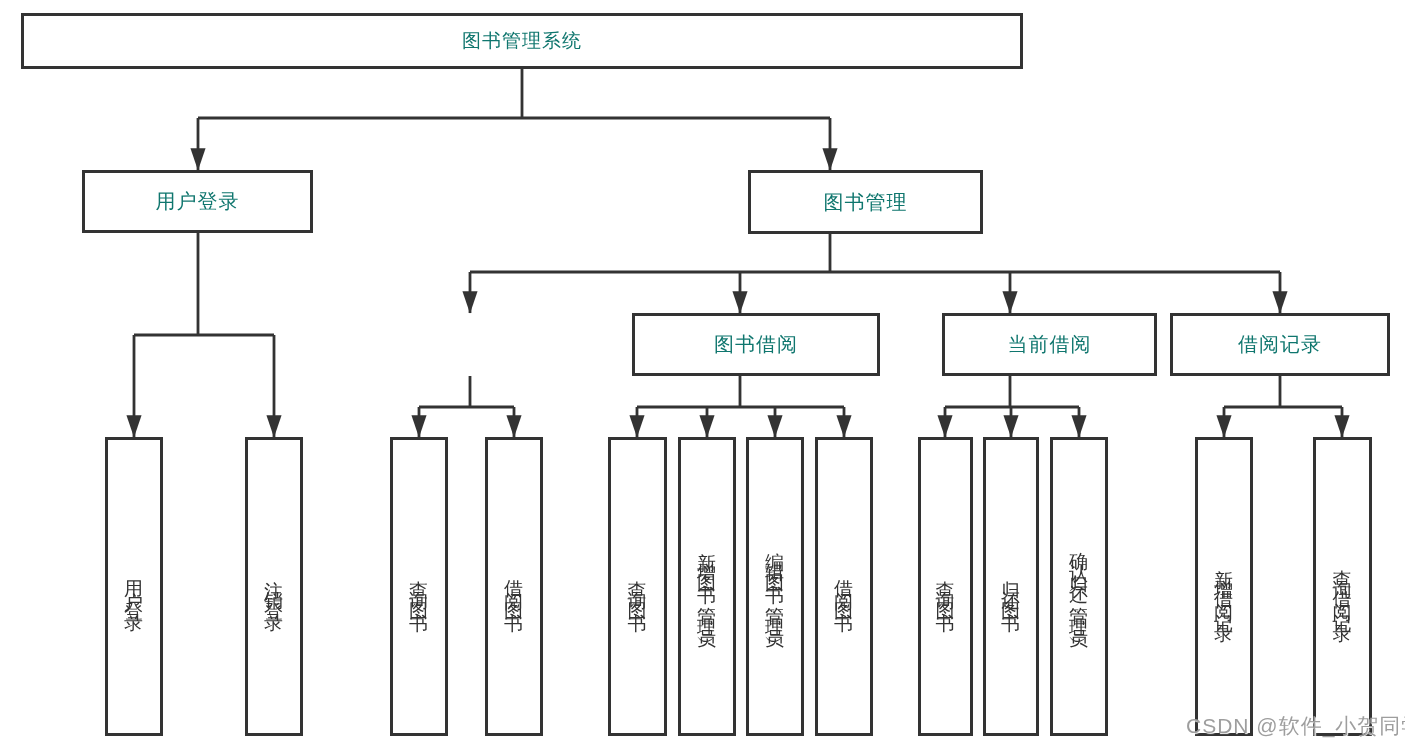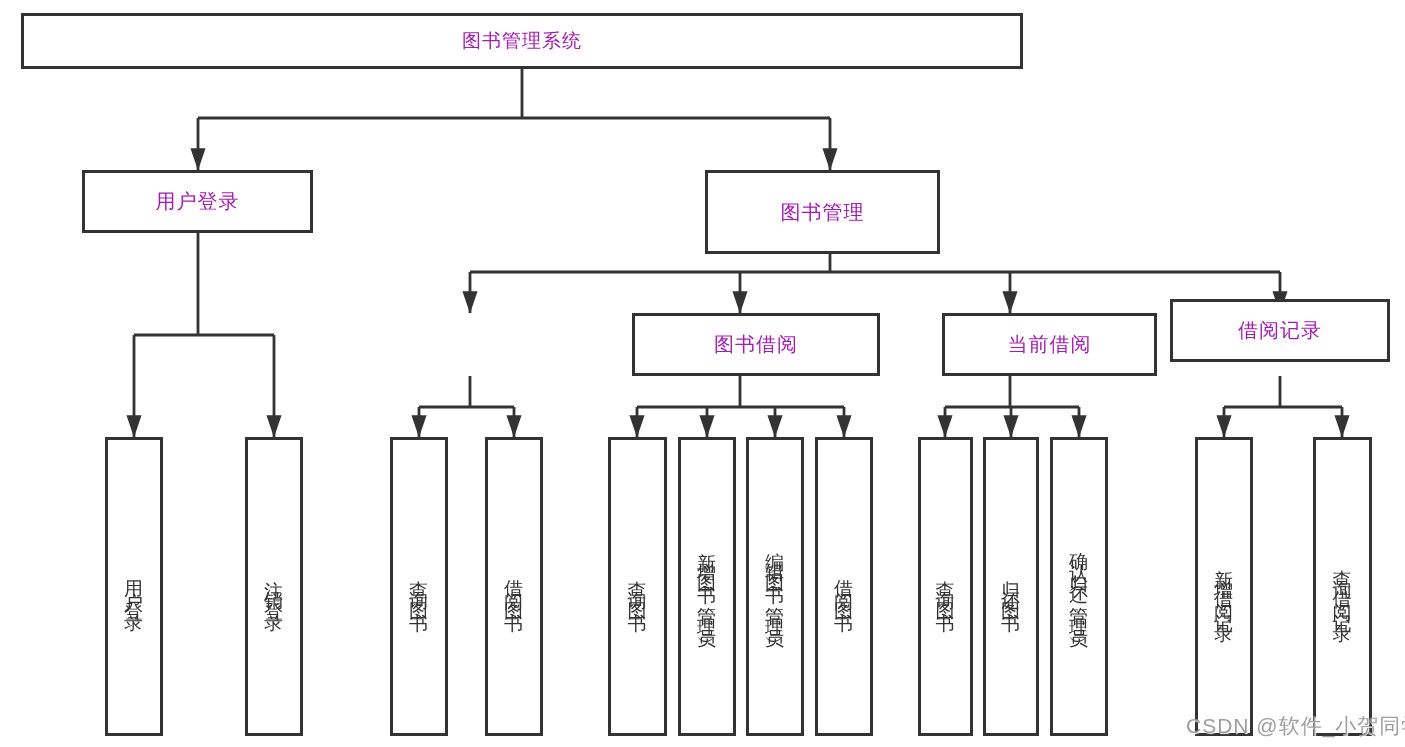--- a/index.html
+++ b/index.html
@@ -17,21 +17,21 @@
     background:#ffffff;
     border:3px solid #333333;
     display:flex;align-items:center;justify-content:center;
     color:#333333;
     z-index:1;
   }
   .hlabel{
     font-size:20px;
     letter-spacing:1px;
     white-space:nowrap;
-    color:#a21caf;
+    color:#0f766e;
     font-family:Liberation Mono, monospace;
   }
   .box.root .hlabel{font-size:19px;}
   .vlabel{
     writing-mode:vertical-rl;
     text-orientation:mixed;
     font-size:19px;
     letter-spacing:11px;
     line-height:1;
     color:#333333;
@@ -95,31 +95,31 @@
     </g>
   </svg>
 
   <div class="box root" style="left:21px;top:13px;width:1002px;height:56px">
     <span class="hlabel">图书管理系统</span>
   </div>
 
   <div class="box" style="left:82px;top:170px;width:231px;height:63px">
     <span class="hlabel">用户登录</span>
   </div>
-  <div class="box" style="left:705px;top:170px;width:235px;height:84px">
+  <div class="box" style="left:748px;top:170px;width:235px;height:64px">
     <span class="hlabel">图书管理</span>
   </div>
 
   <div class="box" style="left:632px;top:313px;width:248px;height:63px">
     <span class="hlabel">图书借阅</span>
   </div>
   <div class="box" style="left:942px;top:313px;width:215px;height:63px">
     <span class="hlabel">当前借阅</span>
   </div>
-  <div class="box" style="left:1170px;top:299px;width:220px;height:63px">
+  <div class="box" style="left:1170px;top:313px;width:220px;height:63px">
     <span class="hlabel">借阅记录</span>
   </div>
 
   <div class="box" style="left:105px;top:437px;width:58px;height:299px">
     <span class="vlabel">用户登录</span>
   </div>
   <div class="box" style="left:245px;top:437px;width:58px;height:299px">
     <span class="vlabel">注销登录</span>
   </div>
 

